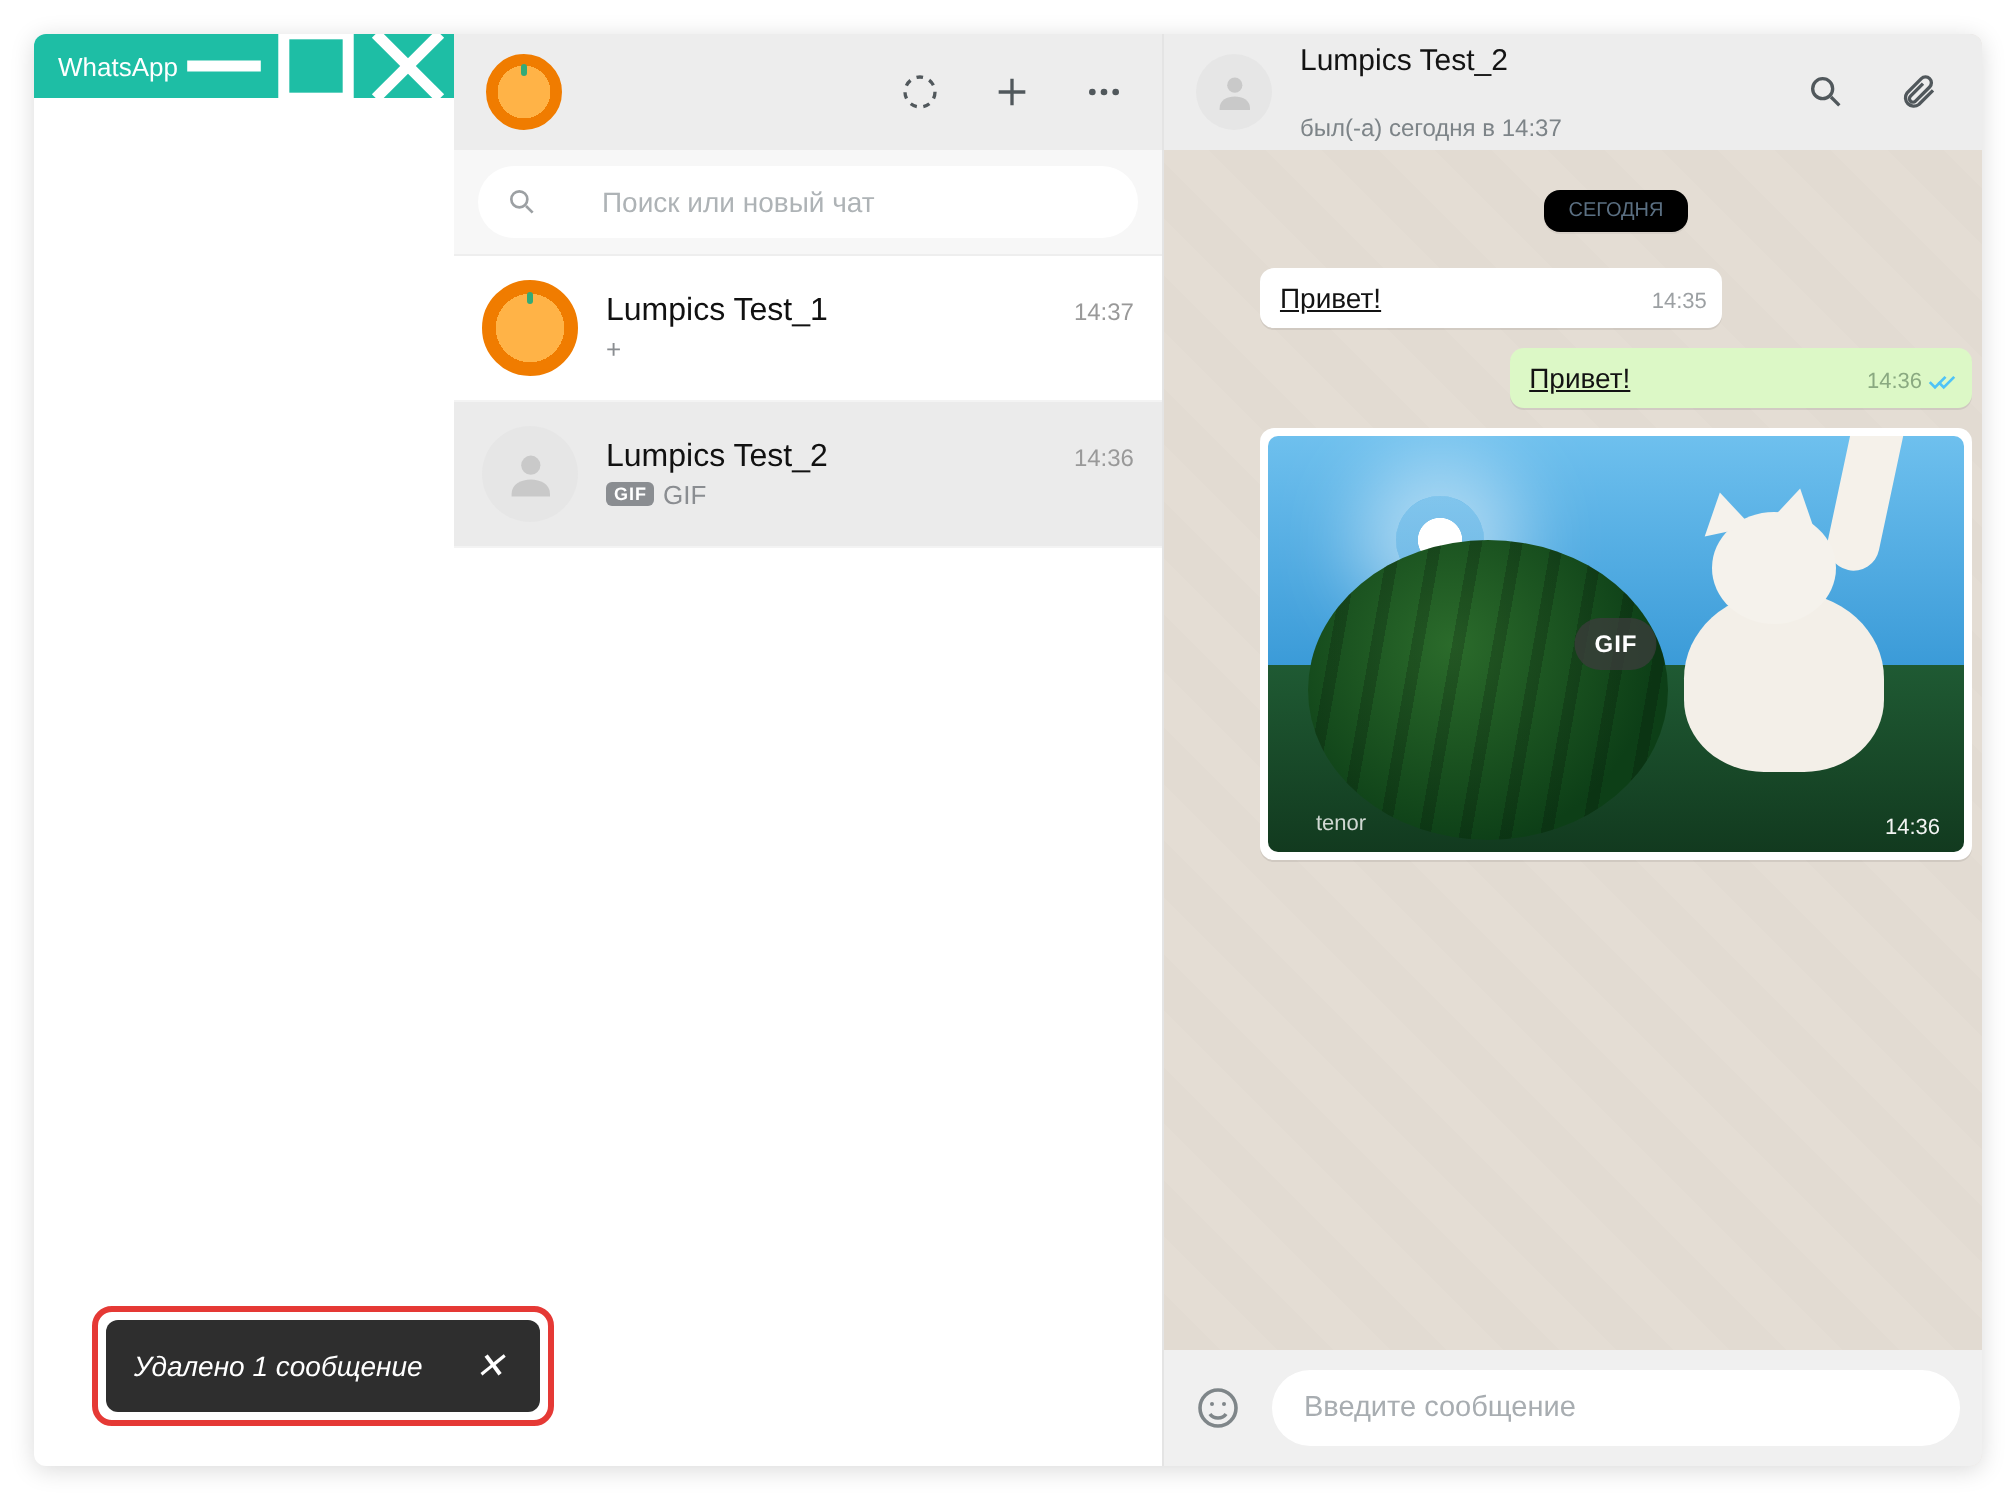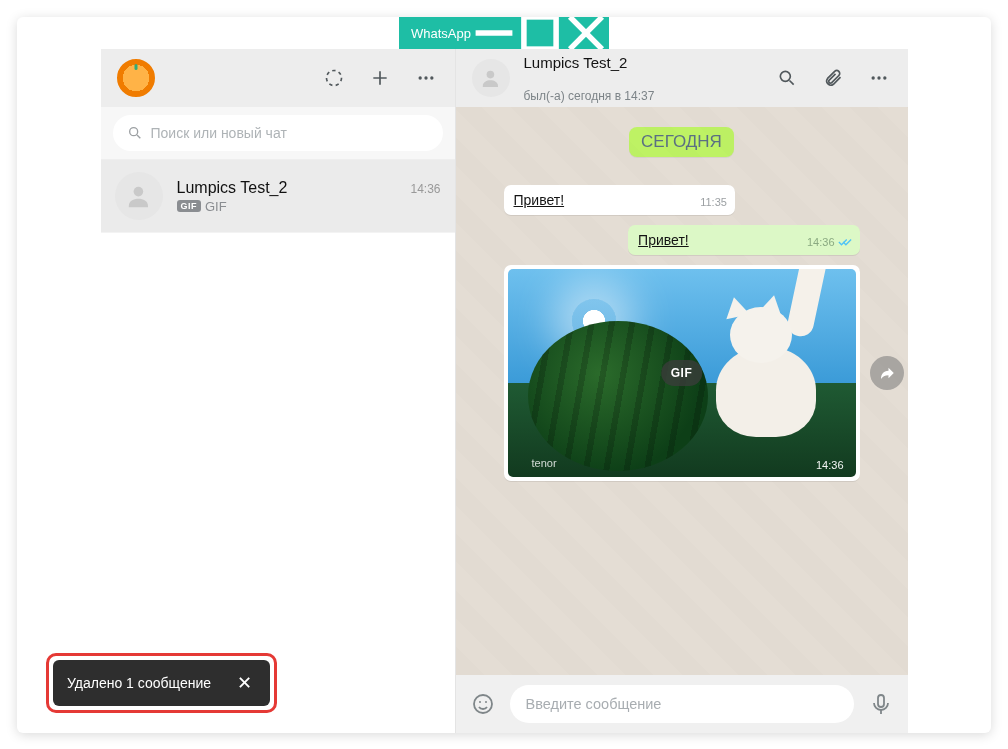--- a/index.html
+++ b/index.html
@@ -1,17 +1,17 @@
 <!DOCTYPE html>
 <html><head>
 <meta charset="utf-8">
 <style>
   * { box-sizing: border-box; margin: 0; padding: 0; font-family: -apple-system, "Segoe UI", Helvetica, Arial, sans-serif; }
   body { background: #fff; width: 1008px; height: 749px; overflow: hidden; position: relative; }
-  .window { width: 974px; height: 716px; position: absolute; left: 17px; top: 17px; background: #fff; border-radius: 6px; box-shadow: 0 2px 12px rgba(0,0,0,.15); overflow: hidden; display: flex; flex-direction: column; align-items: center; }
+  .window { width: 974px; height: 716px; position: absolute; left: 17px; top: 17px; background: #fff; border-radius: 6px; box-shadow: 0 2px 12px rgba(0,0,0,.15); overflow: hidden; display: flex; flex-direction: row; }
 
   
   .titlebar { height: 32px; background: #1ebea5; display: flex; align-items: center; justify-content: space-between; color: #fff; }
   .titlebar .title { padding-left: 12px; font-size: 13px; font-weight: 400; }
   .titlebar .controls { display: flex; height: 100%; }
   .titlebar .controls div { width: 46px; display: flex; align-items: center; justify-content: center; font-size: 14px; }
 
   
   .body { flex: 1; display: flex; min-height: 0; }
 
@@ -23,21 +23,21 @@
   .avatar.orange::after { content:""; position:absolute; left:50%; top:8%; width:3px; height:6px; background:#3a7; border-radius:2px; transform:translateX(-50%); }
   .avatar.silhouette { background: #e6e6e6; display:flex; align-items:center; justify-content:center; }
   .avatar.silhouette svg { width:60%; height:60%; }
   .left-header .spacer { flex: 1; }
   .hicon { width: 26px; height: 26px; display: flex; align-items: center; justify-content: center; margin-left: 20px; color: #51585c; cursor:pointer; }
   .hicon svg { width: 20px; height: 20px; }
 
   .search-row { padding: 8px 12px; background: #f7f7f7; border-bottom: 1px solid #eee; }
   .search-box { background: #fff; border-radius: 18px; height: 36px; display: flex; align-items: center; padding: 0 14px; color: #9ca0a3; }
   .search-box svg { width: 16px; height: 16px; flex: none; }
-  .search-box input { border: none; outline: none; font-size: 14px; margin-left: 8px; color: #555; width: 100%; }
+  .search-box input { border: none; outline: none; font-size: 14px; margin-left: 32px; color: #555; width: 100%; }
   .search-box input::placeholder { color: #aeb3b6; }
 
   .chatlist { flex: 1; overflow: auto; }
   .chat-item { display: flex; align-items: center; padding: 12px 14px; border-bottom: 1px solid #f3f3f3; cursor:pointer; }
   .chat-item.active { background: #ebebeb; }
   .chat-item .avatar { width: 48px; height: 48px; margin-right: 14px; }
   .chat-info { flex: 1; min-width: 0; }
   .chat-row1 { display: flex; justify-content: space-between; align-items: baseline; }
   .chat-name { font-size: 16px; color: #111; }
   .chat-time { font-size: 12px; color: #999; }
@@ -48,21 +48,21 @@
   .right { flex: 1; display: flex; flex-direction: column; background: #e5ddd5; position: relative; min-width:0;}
   .chat-header { height: 58px; background: #ededed; display: flex; align-items: center; padding: 0 16px; flex:none; }
   .chat-header .avatar { width: 38px; height: 38px; margin-right: 14px; }
   .chat-header .titleblk .name { font-size: 15px; color: #131313; }
   .chat-header .titleblk .status { font-size: 12px; color: #7d8488; margin-top: 18px; }
   .chat-header .spacer { flex: 1; }
 
   .messages { flex: 1; overflow: auto; padding: 16px 48px 12px; position: relative; background-color:#e4ddd4; }
   .pattern { position:absolute; inset:0; background:
      repeating-linear-gradient(45deg, rgba(0,0,0,.02) 0 20px, transparent 20px 40px); opacity:.5; pointer-events:none;}
-  .date-chip { margin: 4px auto 28px; width: fit-content; background: #bef264; color:#5b7083; font-size: 17px; padding: 5px 12px; border-radius: 8px; box-shadow:0 1px 0 rgba(0,0,0,.05);}
+  .date-chip { margin: 4px auto 18px; width: fit-content; background: #000000; color:#5b7083; font-size: 10px; padding: 5px 12px; border-radius: 8px; box-shadow:0 1px 0 rgba(0,0,0,.05);}
   .encrypt-notice { background: #fdf4c5; color:#5e5a3c; margin: 0 auto 16px; max-width: 490px; text-align: center; font-size: 12.5px; padding: 8px 12px; border-radius: 8px; box-shadow:0 1px 0 rgba(0,0,0,.05);}
 
   .msg { max-width: 65%; margin-bottom: 10px; border-radius: 7px; padding: 6px 8px 6px 10px; position: relative; box-shadow: 0 1px 0 rgba(0,0,0,.08); font-size: 14px; line-height:1.3;text-decoration:underline; }
   .msg.in { background: #fff; color:#131313; }
   .msg.out { background: #dcf8c6; color:#131313; margin-left: auto; }
   .msg .time { font-size: 11px; color: #9ca0a3; margin-left: 10px; float:right; position:relative; top:4px;}
   .msg.out .time { color:#8aa981; display:flex; align-items:center; gap:3px;}
   .checks { display:inline-flex; }
   .checks svg { width:14px; height:11px; }
 
@@ -86,21 +86,21 @@
   .gif-wrap { position:relative; width:356px;}
 
   .composer { height: 58px; background: #f0f0f0; display: flex; align-items: center; padding: 0 14px; gap: 14px; flex:none;}
   .composer .cicon { width:26px; height:26px; color:#7f8689; display:flex; align-items:center; justify-content:center; cursor:pointer;}
   .composer .cicon svg { width:24px; height:24px; }
   .composer .input-wrap { flex:1; background:#fff; border-radius:20px; height:38px; display:flex; align-items:center; padding:0 16px;}
   .composer .input-wrap input { flex:1; border:none; outline:none; font-size:14.5px;}
   .composer .input-wrap input::placeholder { color:#a8adb1; }
 
   
-  .toast-wrap { position:absolute; left:46px; bottom:36px; }
+  .toast-wrap { position:absolute; left:46px; bottom:36px;font-style:italic; }
   .toast-border { border:3px solid #e53935; border-radius:10px; padding:4px; }
   .toast { background:#2e2e2e; color:#fff; border-radius:6px; padding:12px 14px; display:flex; align-items:center; gap:22px; font-size:14px; min-width:206px;}
   .toast .close { cursor:pointer; font-size:18px; line-height:1; padding:2px 4px;}
 </style>
 </head>
 <body>
 
 <div class="window">
 
   <div class="titlebar">
@@ -155,20 +155,30 @@
         <div class="search-box">
           <svg viewBox="0 0 24 24" fill="none" stroke="#9ca0a3" stroke-width="2">
               <circle cx="10" cy="10" r="6"></circle>
               <line x1="15" y1="15" x2="20" y2="20"></line>
             </svg>
           <input placeholder="Поиск или новый чат" style="">
         </div>
       </div>
 
       <div class="chatlist">
+        <div class="chat-item">
+          <div class="avatar orange"></div>
+          <div class="chat-info">
+            <div class="chat-row1">
+              <div class="chat-name">Lumpics Test_1</div>
+              <div class="chat-time">14:37</div>
+            </div>
+            <div class="chat-preview">+</div>
+          </div>
+        </div>
 
         <div class="chat-item active">
           <div class="avatar silhouette">
             <svg viewBox="0 0 24 24" fill="#c9c9c9">
                 <circle cx="12" cy="8" r="4"></circle>
                 <path d="M4 20c0-4 4-6 8-6s8 2 8 6v1H4z"></path>
               </svg>
           </div>
           <div class="chat-info">
             <div class="chat-row1">
@@ -217,21 +227,21 @@
         </div>
       </div>
 
       <div class="messages">
         <div class="pattern"></div>
 
         <div class="date-chip">СЕГОДНЯ</div>
 
         <div class="msg in">
           <span>Привет!</span>
-          <span class="time">11:35</span>
+          <span class="time">14:35</span>
         </div>
 
         <div class="msg out">
           <span>Привет!</span>
           <span class="time">
             <span>14:36</span>
             <span class="checks">
               <svg viewBox="0 0 16 11" fill="none" stroke="#4fc3f7" stroke-width="1.6">
                   <path d="M1 5l3 3L10 2"></path>
                   <path d="M6 5l3 3L15 2"></path>

